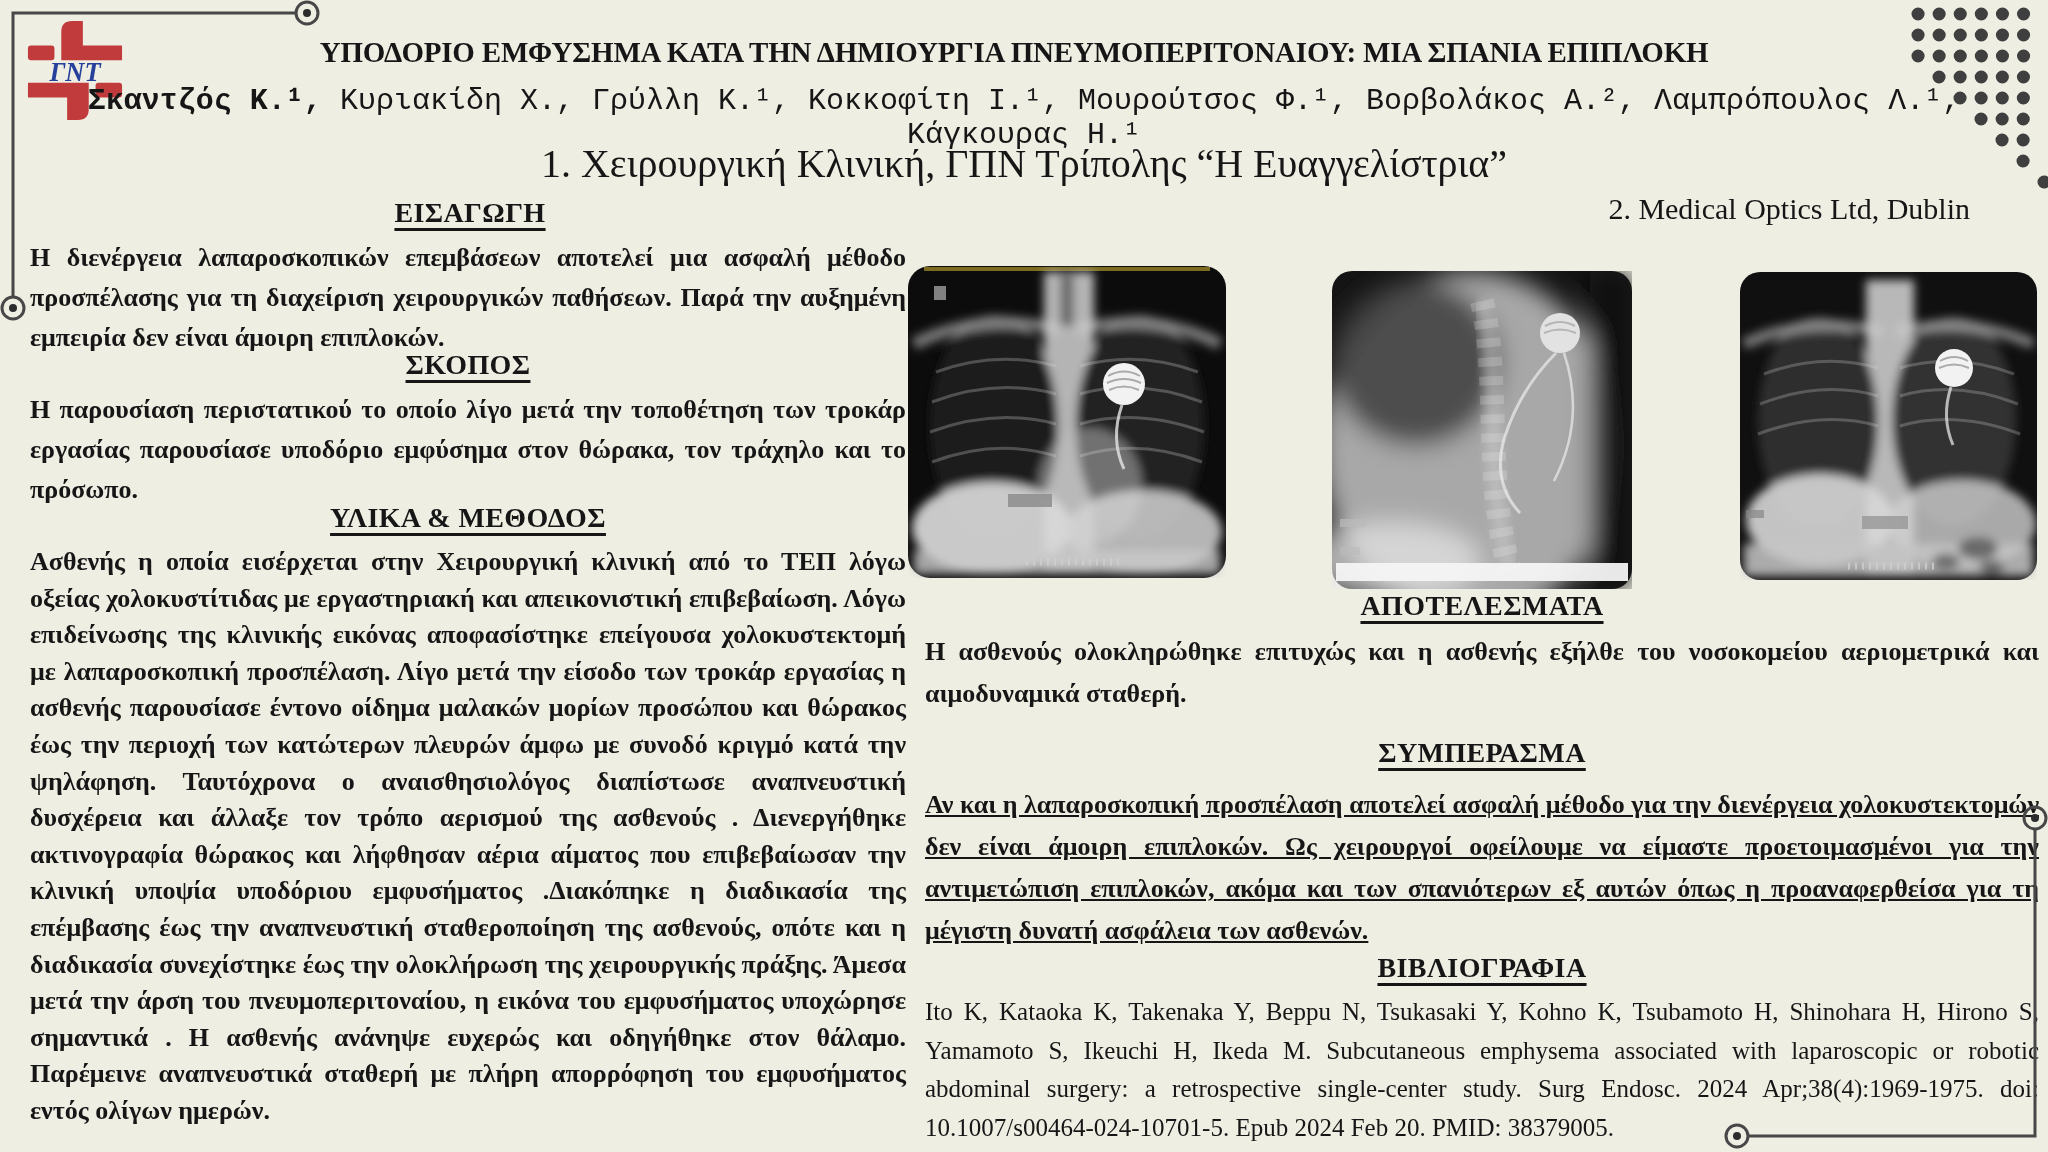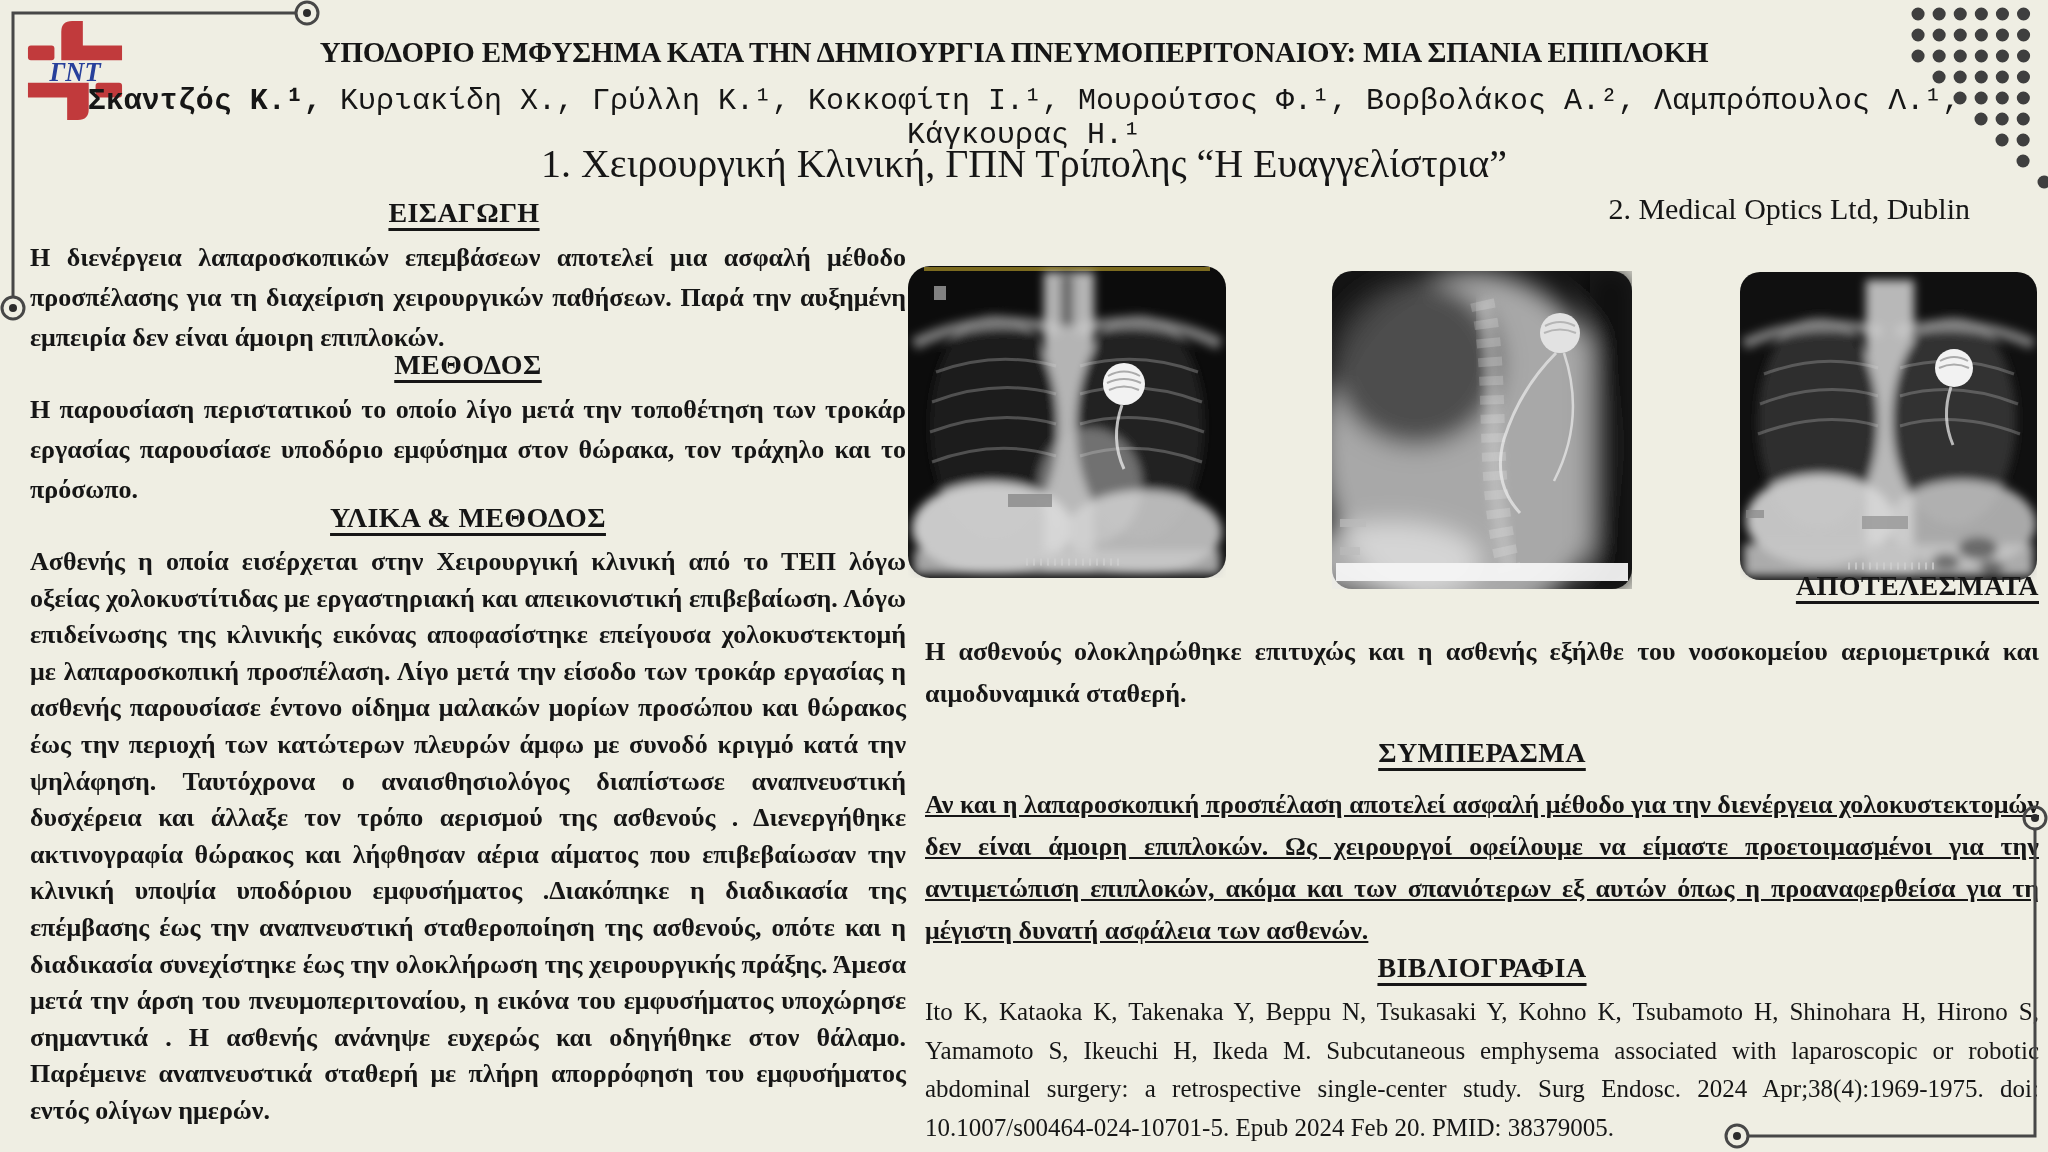--- a/index.html
+++ b/index.html
@@ -29,27 +29,27 @@
     text-align:justify;
   }
   #poster-title {
     left:64px; top:36px; width:1900px;
     font-size:29px; font-weight:bold; text-align:center;
     letter-spacing:-0.2px; white-space:nowrap;
   }
   #authors-line { left:64px; top:84px; width:1920px; font-size:30px; text-align:center;font-family:Liberation Mono, monospace; }
   #affiliation-1 { left:64px; top:140px; width:1920px; font-size:40px; text-align:center; }
   #affiliation-2 { left:0px; top:192px; width:1970px; font-size:30px; text-align:right; }
-  #h-intro   { left:26px;  top:197px; width:876px; }
+  #h-intro   { left:32px;  top:197px; width:876px; }
   #p-intro   { left:30px;  top:238px; width:876px; line-height:40px; }
   #h-aim     { left:30px;  top:349px; width:876px; }
   #p-aim     { left:30px;  top:390px; width:876px; line-height:40px; }
   #h-methods { left:30px;  top:502px; width:876px; }
   #p-methods { left:30px;  top:544px; width:876px; line-height:36.6px; }
-  #h-results { left:925px; top:570px; width:1114px;text-align:right; }
+  #h-results { left:925px; top:590px; width:1114px; }
   #p-results { left:925px; top:631px; width:1114px; line-height:42px; }
   #h-conclusion { left:925px; top:737px; width:1114px; }
   #p-conclusion { left:925px; top:784px; width:1114px; line-height:42px;text-decoration:underline; }
   #h-biblio  { left:925px; top:952px; width:1114px; }
   #p-biblio  { left:925px; top:993px; width:1114px; line-height:38.5px; font-weight:normal; font-size:25px; }
   .xray { position:absolute; display:block; }
   #decor-overlay { left:0; top:0; pointer-events:none; }
   #logo { left:26px; top:18px; }
 </style>
 </head>
@@ -75,21 +75,21 @@
 </svg>
 
 <div id="poster-title" class="abs">ΥΠΟΔΟΡΙΟ ΕΜΦΥΣΗΜΑ ΚΑΤΑ ΤΗΝ ΔΗΜΙΟΥΡΓΙΑ ΠΝΕΥΜΟΠΕΡΙΤΟΝΑΙΟΥ: ΜΙΑ ΣΠΑΝΙΑ ΕΠΙΠΛΟΚΗ</div>
 <div id="authors-line" class="abs"><b>Σκαντζός Κ.¹,</b><span> Κυριακίδη Χ., Γρύλλη Κ.¹, Κοκκοφίτη Ι.¹, Μουρούτσος Φ.¹, Βορβολάκος Α.², Λαμπρόπουλος Λ.¹, Κάγκουρας Η.¹</span></div>
 <div id="affiliation-1" class="abs">1. Χειρουργική Κλινική, ΓΠΝ Τρίπολης “Η Ευαγγελίστρια”</div>
 <div id="affiliation-2" class="abs">2. Medical Optics Ltd, Dublin</div>
 
 <div id="h-intro" class="hd">ΕΙΣΑΓΩΓΗ</div>
 <div id="p-intro" class="ptext">Η διενέργεια λαπαροσκοπικών επεμβάσεων αποτελεί μια ασφαλή μέθοδο προσπέλασης για τη διαχείριση χειρουργικών παθήσεων. Παρά την αυξημένη εμπειρία δεν είναι άμοιρη επιπλοκών.</div>
 
-<div id="h-aim" class="hd">ΜΕΘΟΔΟΣ</div>
+<div id="h-aim" class="hd">ΣΚΟΠΟΣ</div>
 <div id="p-aim" class="ptext">Η παρουσίαση περιστατικού το οποίο λίγο μετά την τοποθέτηση των τροκάρ εργασίας παρουσίασε υποδόριο εμφύσημα στον θώρακα, τον τράχηλο και το πρόσωπο.</div>
 
 <div id="h-methods" class="hd">ΥΛΙΚΑ &amp; ΜΕΘΟΔΟΣ</div>
 <div id="p-methods" class="ptext">Ασθενής η οποία εισέρχεται στην Χειρουργική κλινική από το ΤΕΠ λόγω οξείας χολοκυστίτιδας με εργαστηριακή και απεικονιστική επιβεβαίωση. Λόγω επιδείνωσης της κλινικής εικόνας αποφασίστηκε επείγουσα χολοκυστεκτομή με λαπαροσκοπική προσπέλαση. Λίγο μετά την είσοδο των τροκάρ εργασίας η ασθενής παρουσίασε έντονο οίδημα μαλακών μορίων προσώπου και θώρακος έως την περιοχή των κατώτερων πλευρών άμφω με συνοδό κριγμό κατά την ψηλάφηση. Ταυτόχρονα ο αναισθησιολόγος διαπίστωσε αναπνευστική δυσχέρεια και άλλαξε τον τρόπο αερισμού της ασθενούς . Διενεργήθηκε ακτινογραφία θώρακος και λήφθησαν αέρια αίματος που επιβεβαίωσαν την κλινική υποψία υποδόριου εμφυσήματος .Διακόπηκε η διαδικασία της επέμβασης έως την αναπνευστική σταθεροποίηση της ασθενούς, οπότε και η διαδικασία συνεχίστηκε έως την ολοκλήρωση της χειρουργικής πράξης. Άμεσα μετά την άρση του πνευμοπεριτοναίου, η εικόνα του εμφυσήματος υποχώρησε σημαντικά . Η ασθενής ανάνηψε ευχερώς και οδηγήθηκε στον θάλαμο. Παρέμεινε αναπνευστικά σταθερή με πλήρη απορρόφηση του εμφυσήματος εντός ολίγων ημερών.</div>
 
 <svg class="xray" style="left:908px; top:266px;" width="318" height="312" viewBox="0 0 318 312" role="img">
   <rect x="0" y="0" width="318" height="312" rx="22" fill="#0c0c0c"></rect>
   <rect x="16" y="1" width="286" height="4" fill="#7c6b1f"></rect>
   <g filter="url(#xb5)">
     <rect x="136" y="6" width="50" height="298" fill="#c6c6c6" opacity="0.9"></rect>

